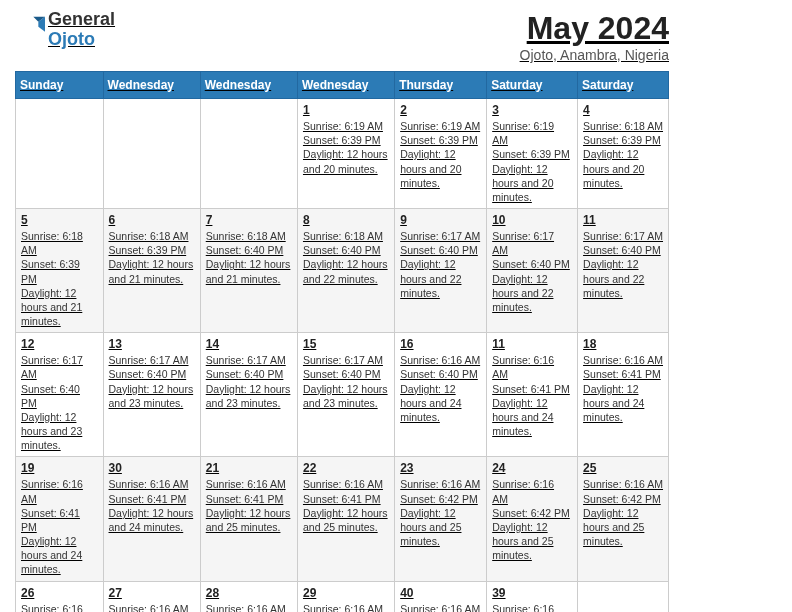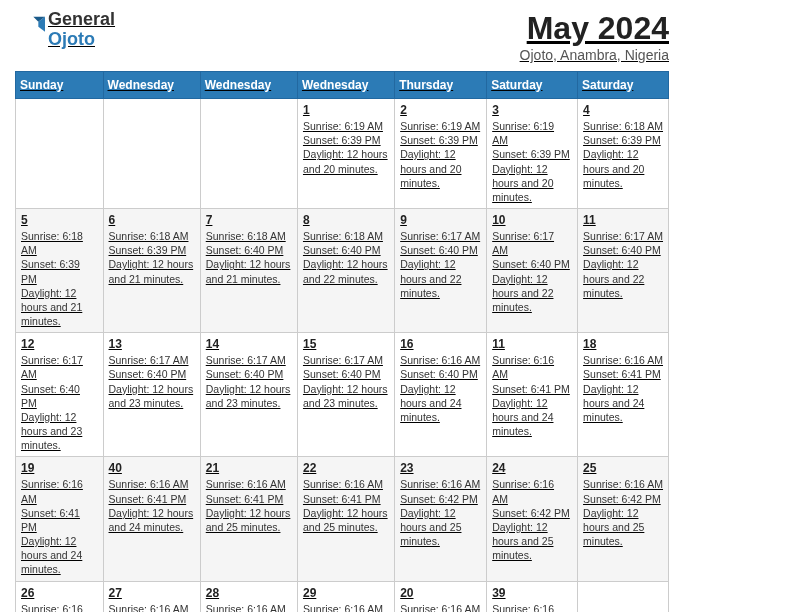--- a/index.html
+++ b/index.html
@@ -252,83 +252,83 @@
           </td>
         </tr>
         <tr>
           <td>
             <div class="day-num">19</div>
             <div class="day-info" style="white-space: pre-line;">Sunrise: 6:16 AM
 Sunset: 6:41 PM
 Daylight: 12 hours and 24 minutes.</div>
           </td>
           <td>
+            <div class="day-num">30</div>
+            <div class="day-info" style="white-space: pre-line;">Sunrise: 6:16 AM
+Sunset: 6:41 PM
+Daylight: 12 hours and 24 minutes.</div>
+          </td>
+          <td>
+            <div class="day-num">21</div>
+            <div class="day-info" style="white-space: pre-line;">Sunrise: 6:16 AM
+Sunset: 6:41 PM
+Daylight: 12 hours and 25 minutes.</div>
+          </td>
+          <td>
+            <div class="day-num">22</div>
+            <div class="day-info" style="white-space: pre-line;">Sunrise: 6:16 AM
+Sunset: 6:41 PM
+Daylight: 12 hours and 25 minutes.</div>
+          </td>
+          <td>
+            <div class="day-num">23</div>
+            <div class="day-info" style="white-space: pre-line;">Sunrise: 6:16 AM
+Sunset: 6:42 PM
+Daylight: 12 hours and 25 minutes.</div>
+          </td>
+          <td>
+            <div class="day-num">24</div>
+            <div class="day-info" style="white-space: pre-line;">Sunrise: 6:16 AM
+Sunset: 6:42 PM
+Daylight: 12 hours and 25 minutes.</div>
+          </td>
+          <td>
+            <div class="day-num">25</div>
+            <div class="day-info" style="white-space: pre-line;">Sunrise: 6:16 AM
+Sunset: 6:42 PM
+Daylight: 12 hours and 25 minutes.</div>
+          </td>
+        </tr>
+        <tr>
+          <td>
+            <div class="day-num">26</div>
+            <div class="day-info" style="white-space: pre-line;">Sunrise: 6:16 AM
+Sunset: 6:42 PM
+Daylight: 12 hours and 26 minutes.</div>
+          </td>
+          <td>
+            <div class="day-num">27</div>
+            <div class="day-info" style="white-space: pre-line;">Sunrise: 6:16 AM
+Sunset: 6:42 PM
+Daylight: 12 hours and 26 minutes.</div>
+          </td>
+          <td>
+            <div class="day-num">28</div>
+            <div class="day-info" style="white-space: pre-line;">Sunrise: 6:16 AM
+Sunset: 6:43 PM
+Daylight: 12 hours and 26 minutes.</div>
+          </td>
+          <td>
+            <div class="day-num">29</div>
+            <div class="day-info" style="white-space: pre-line;">Sunrise: 6:16 AM
+Sunset: 6:43 PM
+Daylight: 12 hours and 26 minutes.</div>
+          </td>
+          <td>
             <div class="day-num">40</div>
-            <div class="day-info" style="white-space: pre-line;">Sunrise: 6:16 AM
-Sunset: 6:41 PM
-Daylight: 12 hours and 24 minutes.</div>
-          </td>
-          <td>
-            <div class="day-num">21</div>
-            <div class="day-info" style="white-space: pre-line;">Sunrise: 6:16 AM
-Sunset: 6:41 PM
-Daylight: 12 hours and 25 minutes.</div>
-          </td>
-          <td>
-            <div class="day-num">22</div>
-            <div class="day-info" style="white-space: pre-line;">Sunrise: 6:16 AM
-Sunset: 6:41 PM
-Daylight: 12 hours and 25 minutes.</div>
-          </td>
-          <td>
-            <div class="day-num">23</div>
-            <div class="day-info" style="white-space: pre-line;">Sunrise: 6:16 AM
-Sunset: 6:42 PM
-Daylight: 12 hours and 25 minutes.</div>
-          </td>
-          <td>
-            <div class="day-num">24</div>
-            <div class="day-info" style="white-space: pre-line;">Sunrise: 6:16 AM
-Sunset: 6:42 PM
-Daylight: 12 hours and 25 minutes.</div>
-          </td>
-          <td>
-            <div class="day-num">25</div>
-            <div class="day-info" style="white-space: pre-line;">Sunrise: 6:16 AM
-Sunset: 6:42 PM
-Daylight: 12 hours and 25 minutes.</div>
-          </td>
-        </tr>
-        <tr>
-          <td>
-            <div class="day-num">26</div>
-            <div class="day-info" style="white-space: pre-line;">Sunrise: 6:16 AM
-Sunset: 6:42 PM
-Daylight: 12 hours and 26 minutes.</div>
-          </td>
-          <td>
-            <div class="day-num">27</div>
-            <div class="day-info" style="white-space: pre-line;">Sunrise: 6:16 AM
-Sunset: 6:42 PM
-Daylight: 12 hours and 26 minutes.</div>
-          </td>
-          <td>
-            <div class="day-num">28</div>
-            <div class="day-info" style="white-space: pre-line;">Sunrise: 6:16 AM
-Sunset: 6:43 PM
-Daylight: 12 hours and 26 minutes.</div>
-          </td>
-          <td>
-            <div class="day-num">29</div>
-            <div class="day-info" style="white-space: pre-line;">Sunrise: 6:16 AM
-Sunset: 6:43 PM
-Daylight: 12 hours and 26 minutes.</div>
-          </td>
-          <td>
-            <div class="day-num">20</div>
             <div class="day-info" style="white-space: pre-line;">Sunrise: 6:16 AM
 Sunset: 6:43 PM
 Daylight: 12 hours and 26 minutes.</div>
           </td>
           <td>
             <div class="day-num">39</div>
             <div class="day-info" style="white-space: pre-line;">Sunrise: 6:16 AM
 Sunset: 6:43 PM
 Daylight: 12 hours and 26 minutes.</div>
           </td>

